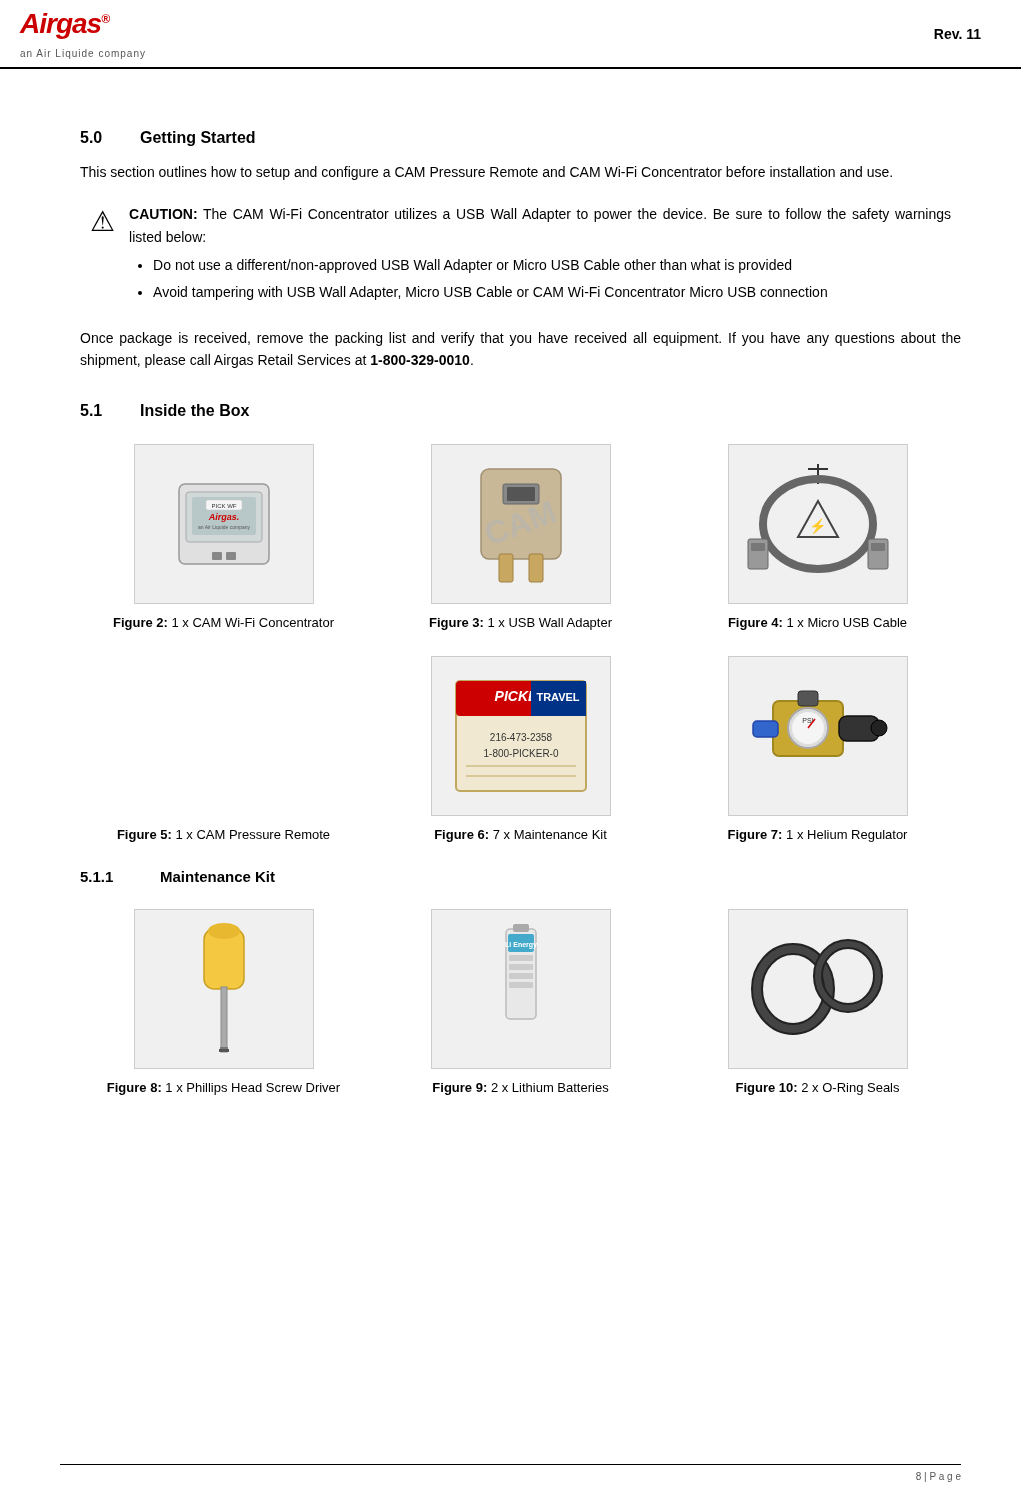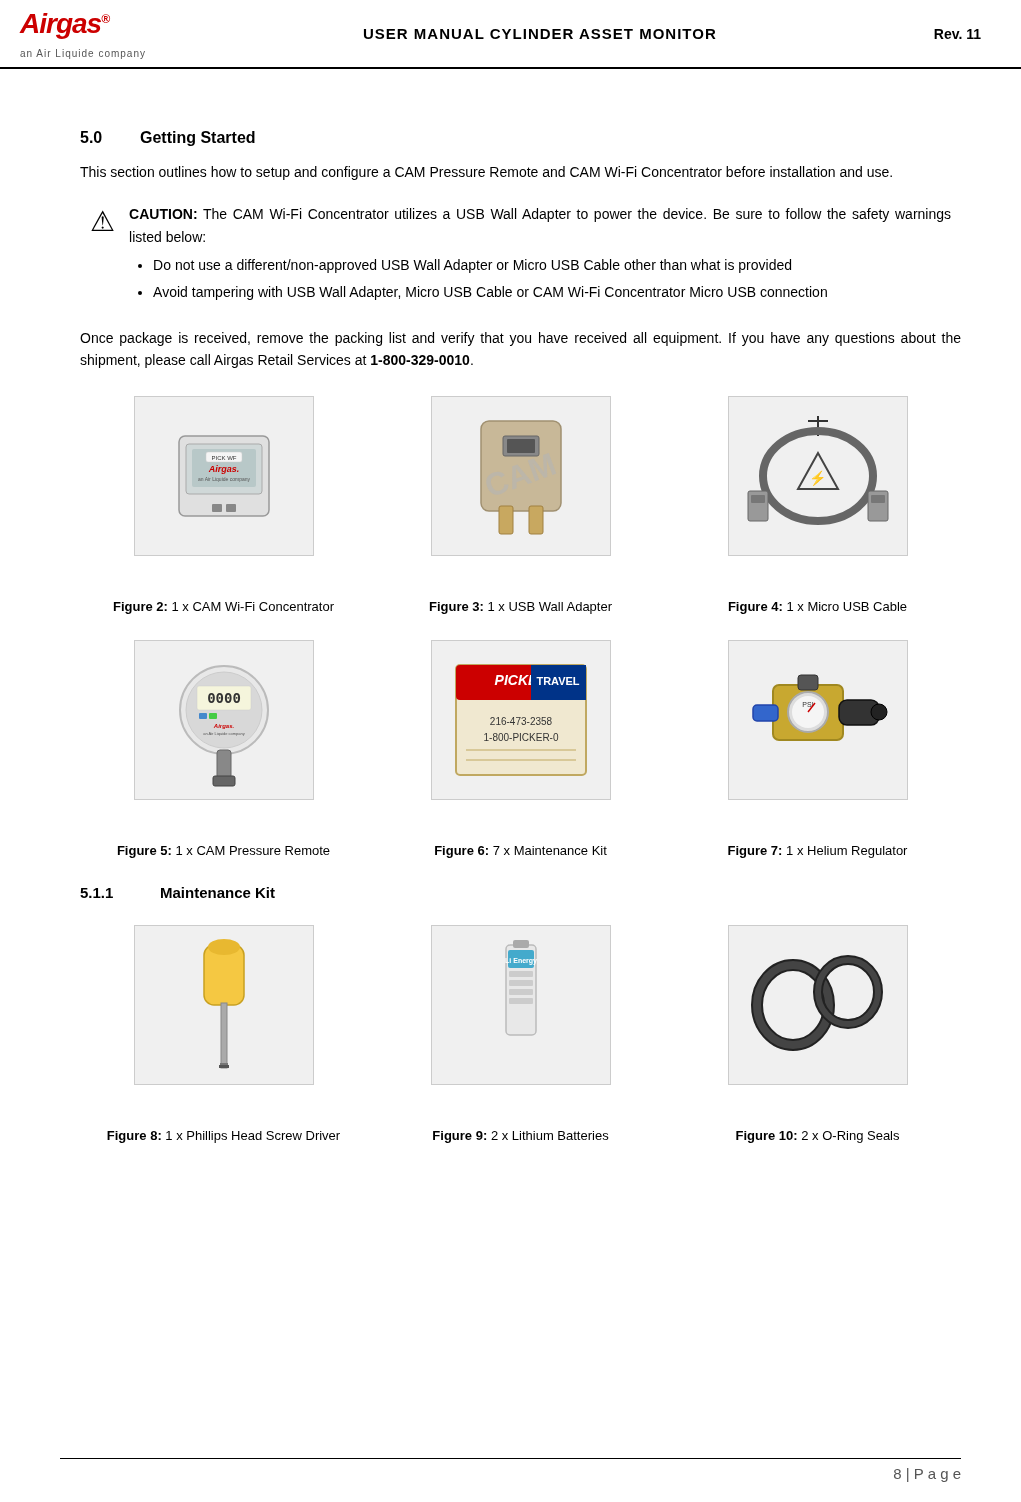--- a/index.html
+++ b/index.html
@@ -138,21 +138,20 @@
       align-items: center;
       justify-content: center;
       margin-bottom: 10px;
       position: relative;
       overflow: hidden;
     }
     .figure-caption {
       font-size: 13px;
       text-align: center;
       line-height: 1.4;
-      margin-top: 32px;
     }
     .figure-caption strong {
       font-weight: bold;
     }
 
     
     .cam-wifi-device {
       width: 120px;
       height: 120px;
     }
@@ -192,21 +191,21 @@
     .subsection-title {
       font-size: 15px;
       font-weight: bold;
     }
 
     
     .footer {
       position: absolute;
       bottom: 20px;
       right: 60px;
-      font-size: 15px;
+      font-size: 10px;
       color: #555;
       border-top: 1px solid #000;
       width: calc(100% - 120px);
       text-align: right;
       padding-top: 6px;
     }
 
     
     .watermark {
       position: absolute;
@@ -221,21 +220,20 @@
 </head>
 <body>
 
 <div class="header">
   <div class="logo-area">
     <div class="logo-text">
       <span>Airgas</span><span class="r">®</span>
     </div>
     <div class="logo-sub">an Air Liquide company</div>
   </div>
-  <div class="header-title">USER MANUAL CYLINDER ASSET MONITOR</div>
   <div class="header-rev">Rev. 11</div>
 </div>
 
 <div class="content">
 
   <div class="section-heading">
     <span class="section-num">5.0</span>
     <span class="section-title">Getting Started</span>
   </div>
 
@@ -249,20 +247,24 @@
         <li>Do not use a different/non-approved USB Wall Adapter or Micro USB Cable other than what is provided</li>
         <li>Avoid tampering with USB Wall Adapter, Micro USB Cable or CAM Wi-Fi Concentrator Micro USB connection</li>
       </ul>
     </div>
   </div>
 
   <p class="body-text">
     <span>Once package is received, remove the packing list and verify that you have received all equipment. If you have any questions about the shipment, please call Airgas Retail Services at </span><strong>1-800-329-0010</strong><span>.</span>
   </p>
 
+  <div class="section-heading">
+    <span class="section-num">5.1</span>
+    <span class="section-title">Inside the Box</span>
+  </div>
 
   <div class="figures-row">
 
     <div class="figure-item">
       <div class="figure-box">
         <svg class="cam-wifi-device" viewBox="0 0 120 120">
 
           <rect x="15" y="20" width="90" height="80" rx="6" ry="6" fill="#e0e0e0" stroke="#999" stroke-width="1.5"></rect>
           <rect x="22" y="28" width="76" height="50" rx="3" fill="#d0d8d8" stroke="#aaa" stroke-width="1"></rect>
 
@@ -324,40 +326,20 @@
       </div>
       <div class="figure-caption">
         <strong>Figure 4:</strong> <span>1 x Micro USB Cable</span>
       </div>
     </div>
   </div>
 
   <div class="figures-row">
 
     <div class="figure-item">
-      <div class="figure-box">
-        <svg class="pressure-remote" viewBox="0 0 110 140">
-
-          <circle cx="55" cy="60" r="44" fill="#e8e8e8" stroke="#bbb" stroke-width="2"></circle>
-          <circle cx="55" cy="60" r="38" fill="#d8d8d8" stroke="#ccc" stroke-width="1"></circle>
-
-          <rect x="28" y="36" width="54" height="24" rx="2" fill="#f5f5dc" stroke="#ccc" stroke-width="0.5"></rect>
-
-          <text x="55" y="53" text-anchor="middle" font-size="14" font-weight="bold" fill="#333" font-family="monospace">0000</text>
-
-          <rect x="30" y="63" width="8" height="6" rx="1" fill="#4488cc"></rect>
-          <rect x="40" y="63" width="8" height="6" rx="1" fill="#44cc44"></rect>
-
-          <text x="55" y="78" text-anchor="middle" font-size="6" font-weight="bold" fill="#cc0000" font-style="italic">Airgas.</text>
-          <text x="55" y="85" text-anchor="middle" font-size="4" fill="#555">an Air Liquide company</text>
-
-          <rect x="48" y="100" width="14" height="35" rx="3" fill="#888" stroke="#666" stroke-width="1"></rect>
-          <rect x="44" y="126" width="22" height="10" rx="2" fill="#666" stroke="#444" stroke-width="1"></rect>
-        </svg>
-      </div>
       <div class="figure-caption">
         <strong>Figure 5:</strong> <span>1 x CAM Pressure Remote</span>
       </div>
     </div>
 
     <div class="figure-item">
       <div class="figure-box">
         <svg class="maintenance-kit-img" viewBox="0 0 150 130">
 
           <rect x="10" y="10" width="130" height="110" rx="4" fill="#f0e8d0" stroke="#c0a860" stroke-width="2"></rect>

